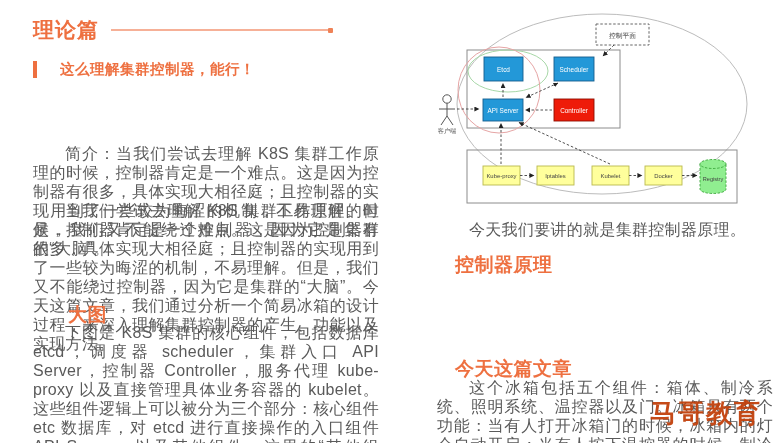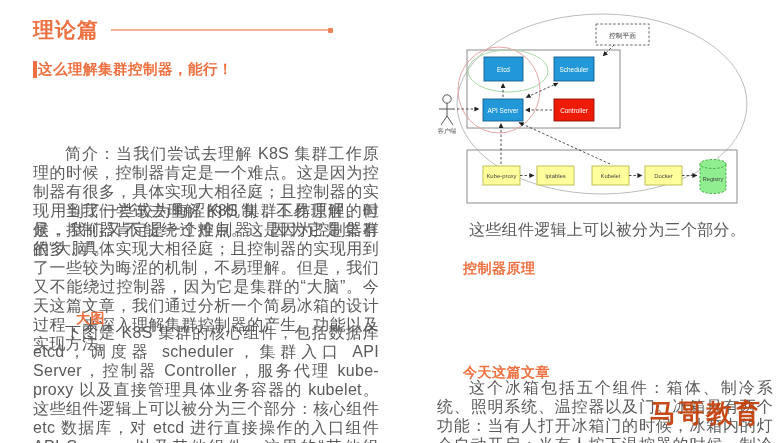--- a/index.html
+++ b/index.html
@@ -14,24 +14,24 @@
     text-align:justify; text-indent:2em; letter-spacing:0.3px;
   }
   .doc-title {
     color:#ee7040; font-size:21px; font-weight:bold; letter-spacing:1px; white-space:nowrap;
   }
   .title-row { display:flex; align-items:center; width:300px; }
   .title-line { flex:1; height:2px; background:#f6b097; margin-left:12px; }
   .title-dot { width:5px; height:5px; background:#ef8257; border-radius:1px; margin-left:-1px; }
   .subtitle {
     color:#ee7040; font-size:14.5px; font-weight:bold; line-height:17px;
-    border-left:4px solid #ee7040; padding-left:1px; letter-spacing:0.5px;
+    border-left:4px solid #ee7040; padding-left:23px; letter-spacing:0.5px;
   }
   .sec-heading {
-    margin:8px; color:#ee7040; font-size:14px; font-weight:bold; letter-spacing:0.5px;
+    margin:0; color:#ee7040; font-size:19px; font-weight:bold; letter-spacing:0.5px;
   }
   .watermark {
     color:#c2410c; font-size:26px; font-weight:bold; letter-spacing:2px;
     white-space:nowrap; opacity:0.95;
   }
   svg text { font-family:"Liberation Sans","DejaVu Sans",sans-serif; }
 </style>
 </head>
 <body>
 
@@ -118,21 +118,21 @@
       <line x1="130" y1="73" x2="98" y2="87.5" marker-start="url(#arr)" marker-end="url(#arr)"></line>
       <line x1="124" y1="100" x2="97.5" y2="100" marker-end="url(#arr)"></line>
       <line x1="73" y1="154" x2="73" y2="113.5" marker-end="url(#arr)"></line>
       <line x1="182" y1="154" x2="91" y2="112.5" marker-end="url(#arr)"></line>
       <line x1="92" y1="165.5" x2="106" y2="165.5" marker-end="url(#arr)"></line>
       <line x1="201" y1="165.5" x2="214" y2="165.5" marker-end="url(#arr)"></line>
       <line x1="254" y1="165.5" x2="269" y2="165.5" marker-end="url(#arr)"></line>
     </g>
   </svg>
 
-  <p class="abs para" style="left:437px; top:220px; width:335px;">这些组件逻辑上可以被分为三个部分。</p>
+  <p class="abs para" style="left:437px; top:220px; width:335px;">今天我们要讲的就是集群控制器原理。</p>
 
   <h3 class="abs sec-heading" style="left:455px; top:252px;">控制器原理</h3>
 
 
   <h3 class="abs sec-heading" style="left:455px; top:356px;">今天这篇文章</h3>
 
   <p class="abs para" style="left:437px; top:378px; width:336px;">这个冰箱包括五个组件：箱体、制冷系统、照明系统、温控器以及门。冰箱只有两个功能：当有人打开冰箱门的时候，冰箱内的灯会自动开启；当有人按下温控器的时候，制冷系统会根据温度设置，调节冰箱内温度。</p>
 
   <div class="abs watermark" style="left:650px; top:396px;">马哥教育</div>
 

